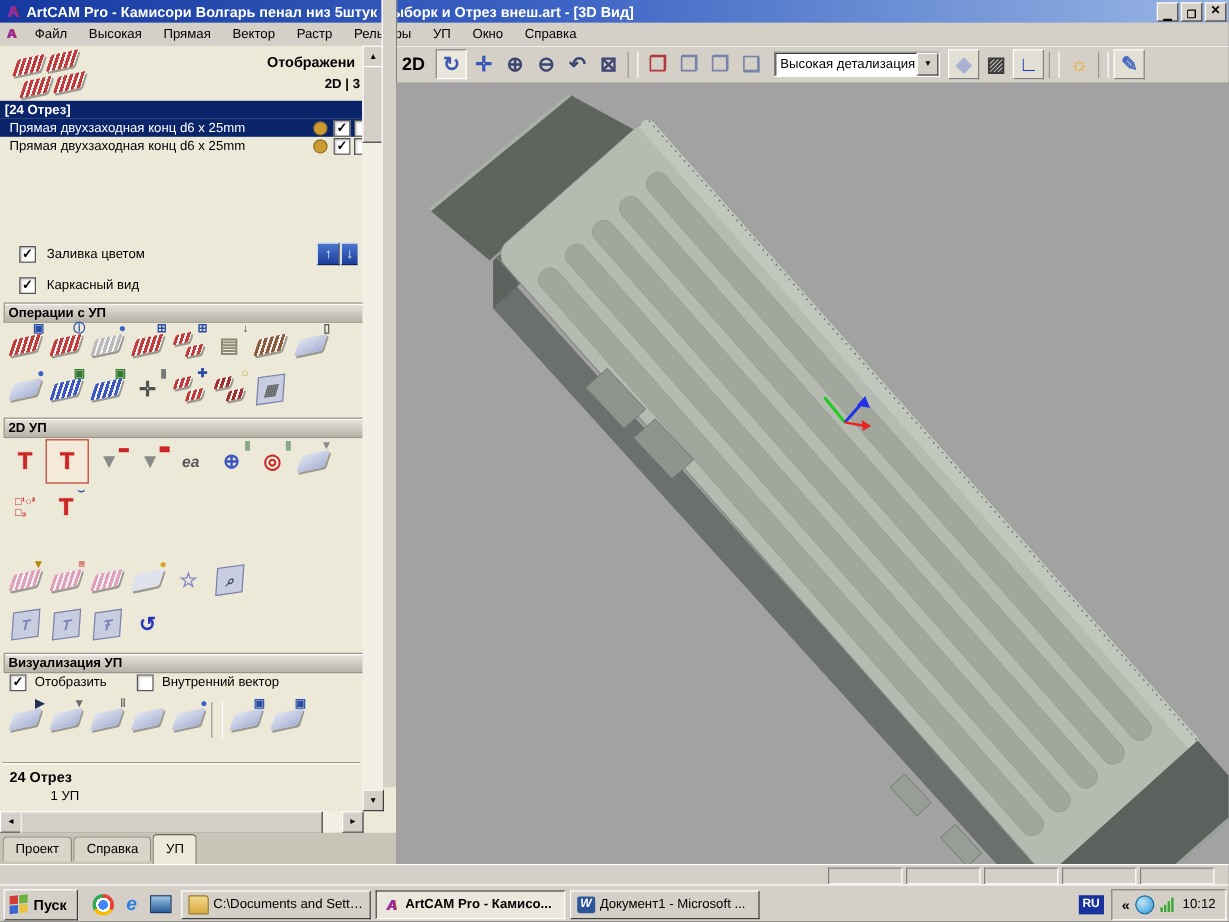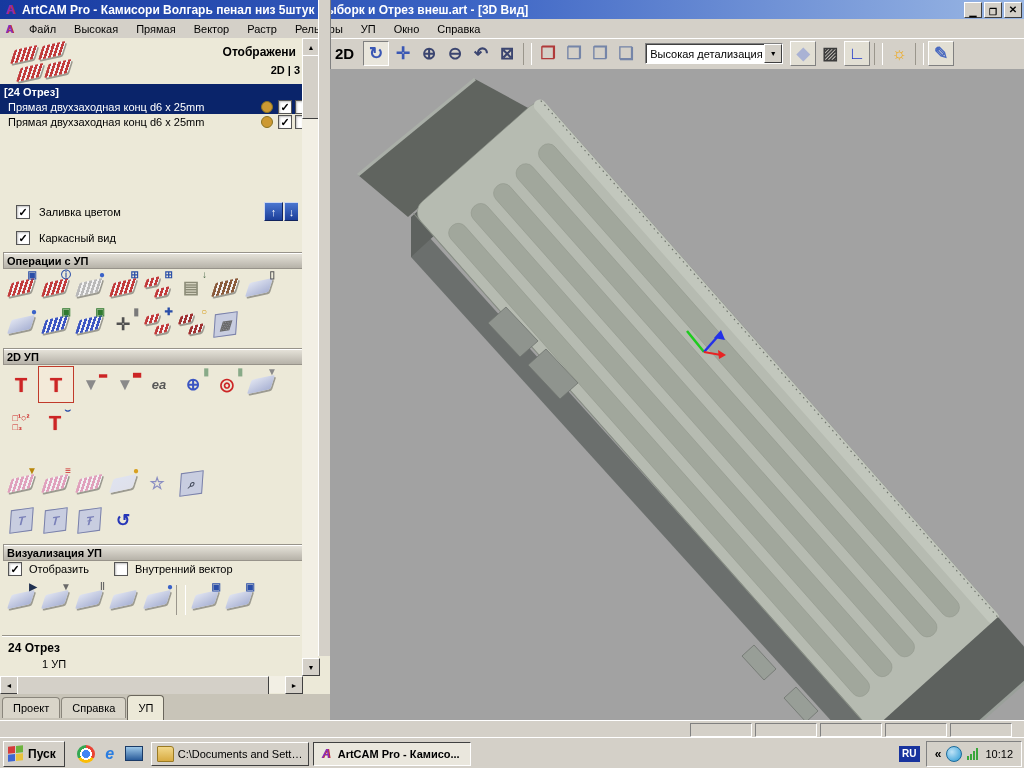--- a/index.html
+++ b/index.html
@@ -589,20 +589,24 @@
       </span>
     <span class="tasks">
         <span class="taskbtn">
           <i class="appic folder"></i>
           <span class="tlab">C:\Documents and Settin...</span>
         </span>
         <span class="taskbtn active">
           <i class="appic artcam"></i>
           <span class="tlab">ArtCAM Pro - Камисо...</span>
         </span>
+        <span class="taskbtn">
+          <i class="appic word"></i>
+          <span class="tlab">Документ1 - Microsoft ...</span>
+        </span>
       </span>
     <span class="tray">
       <span class="lang">RU</span>
       <span class="traybox">
         <span class="chev">«</span>
         <span class="trayapp"></span>
         <span class="bars">
             <i style="height:4px"></i>
             <i style="height:6px"></i>
             <i style="height:9px"></i>

